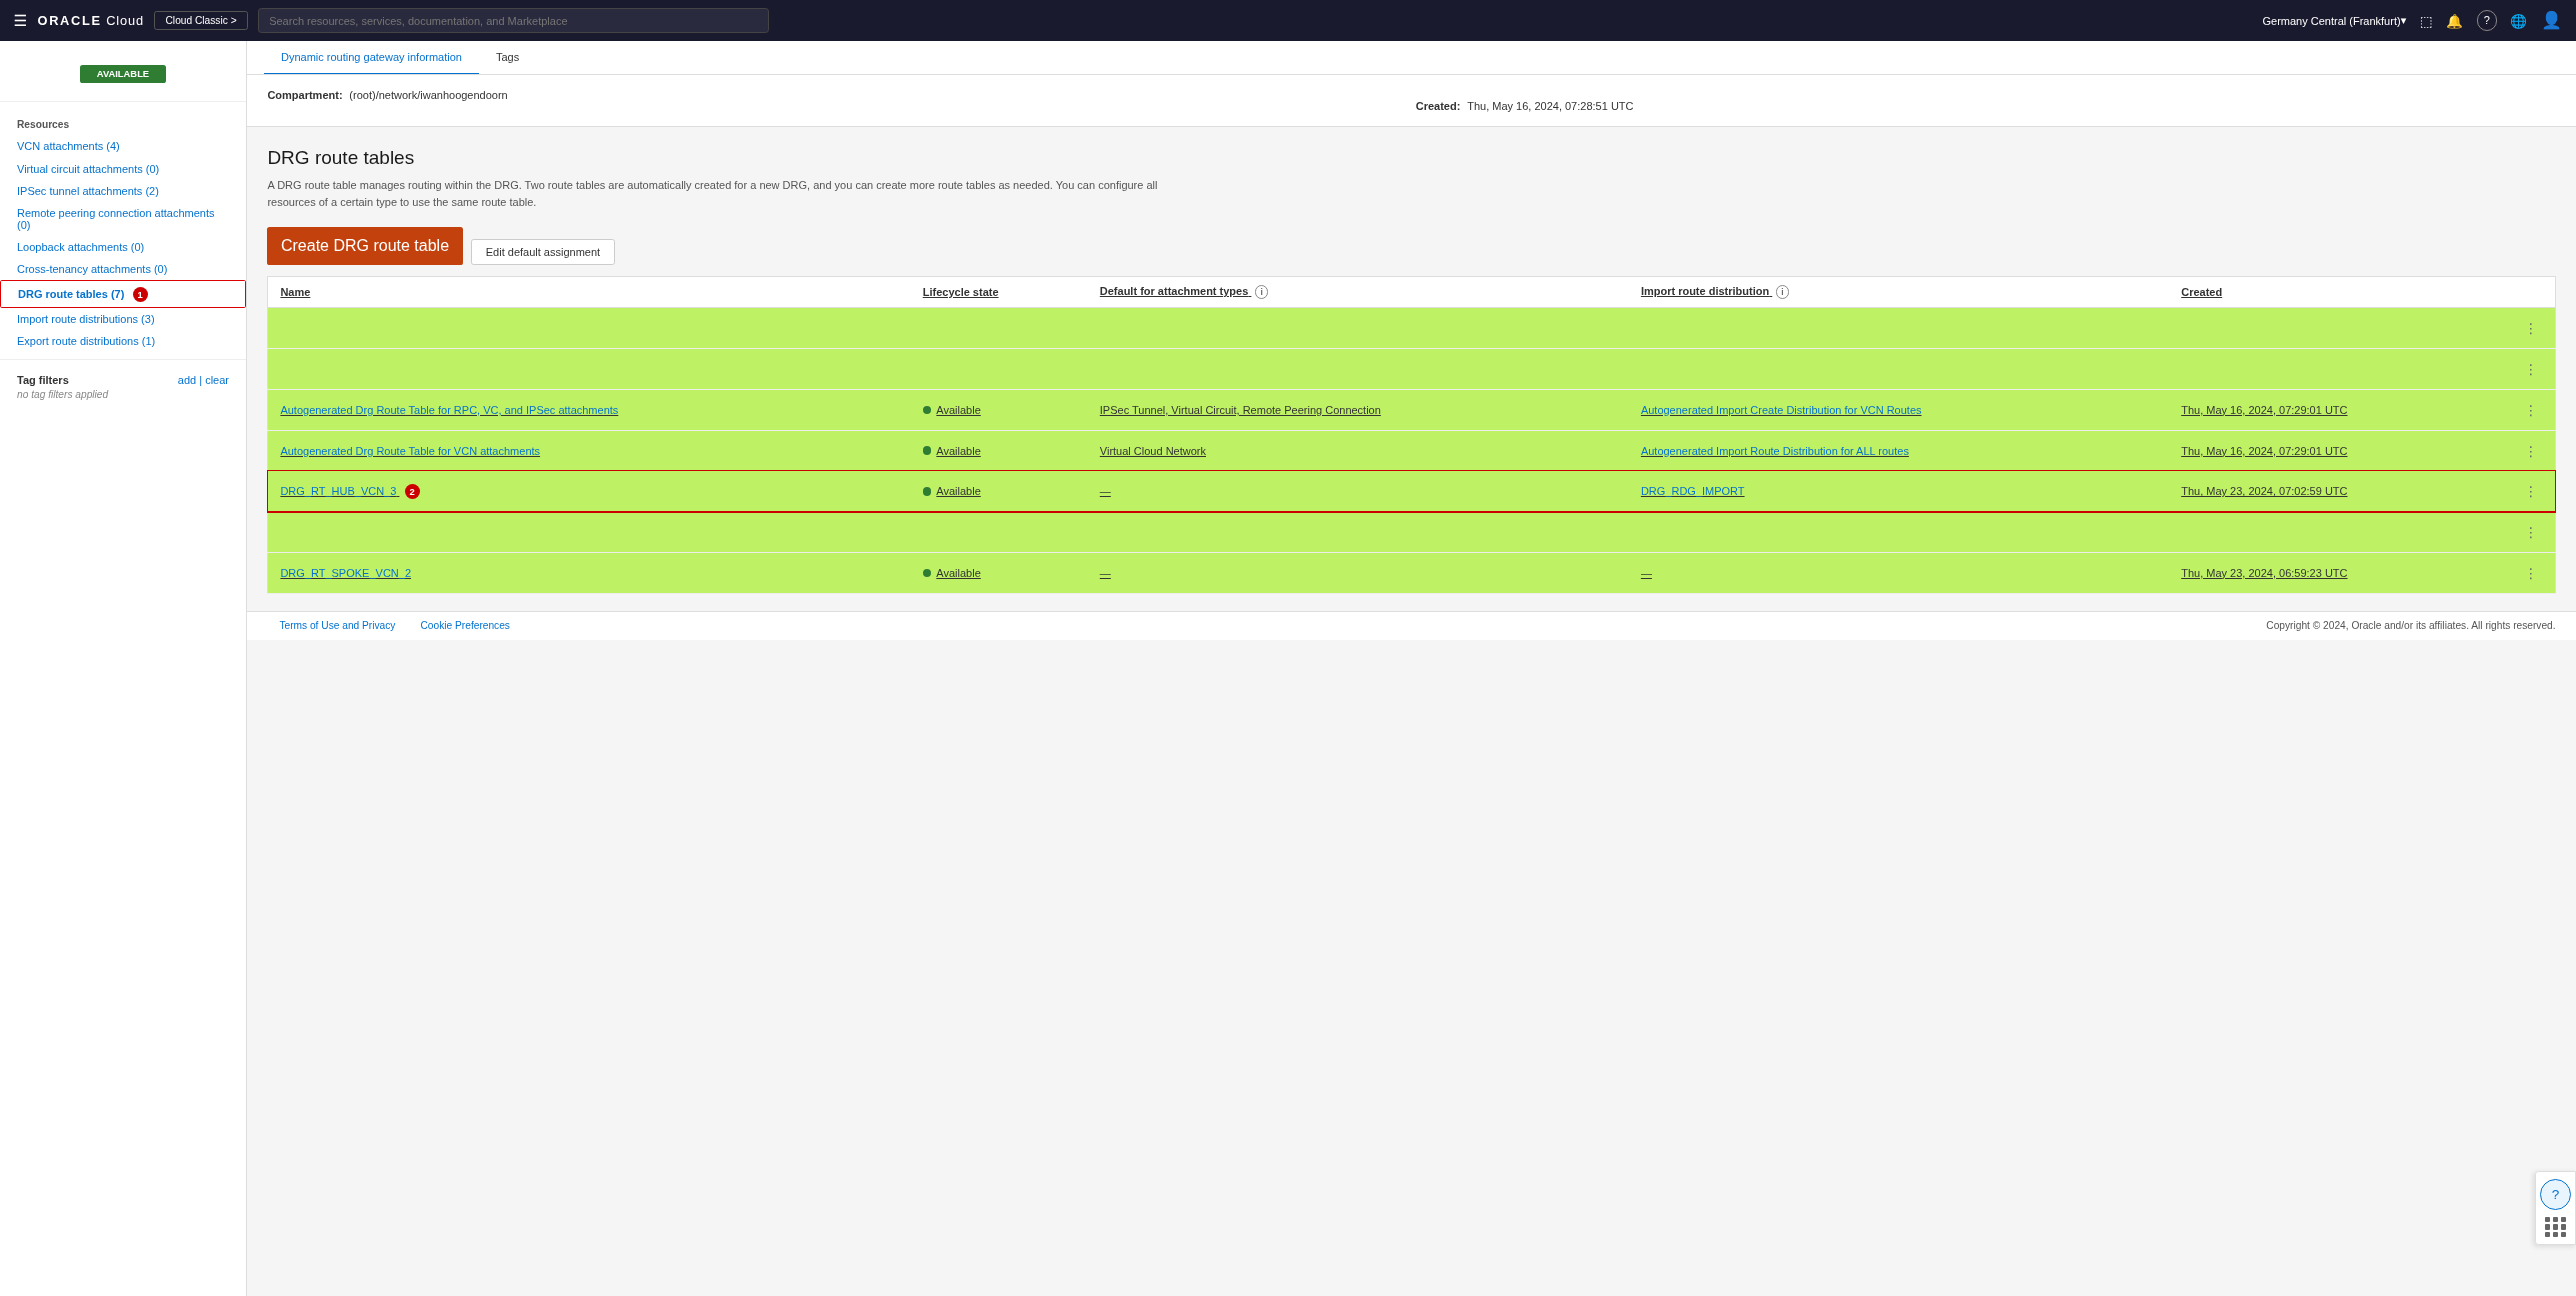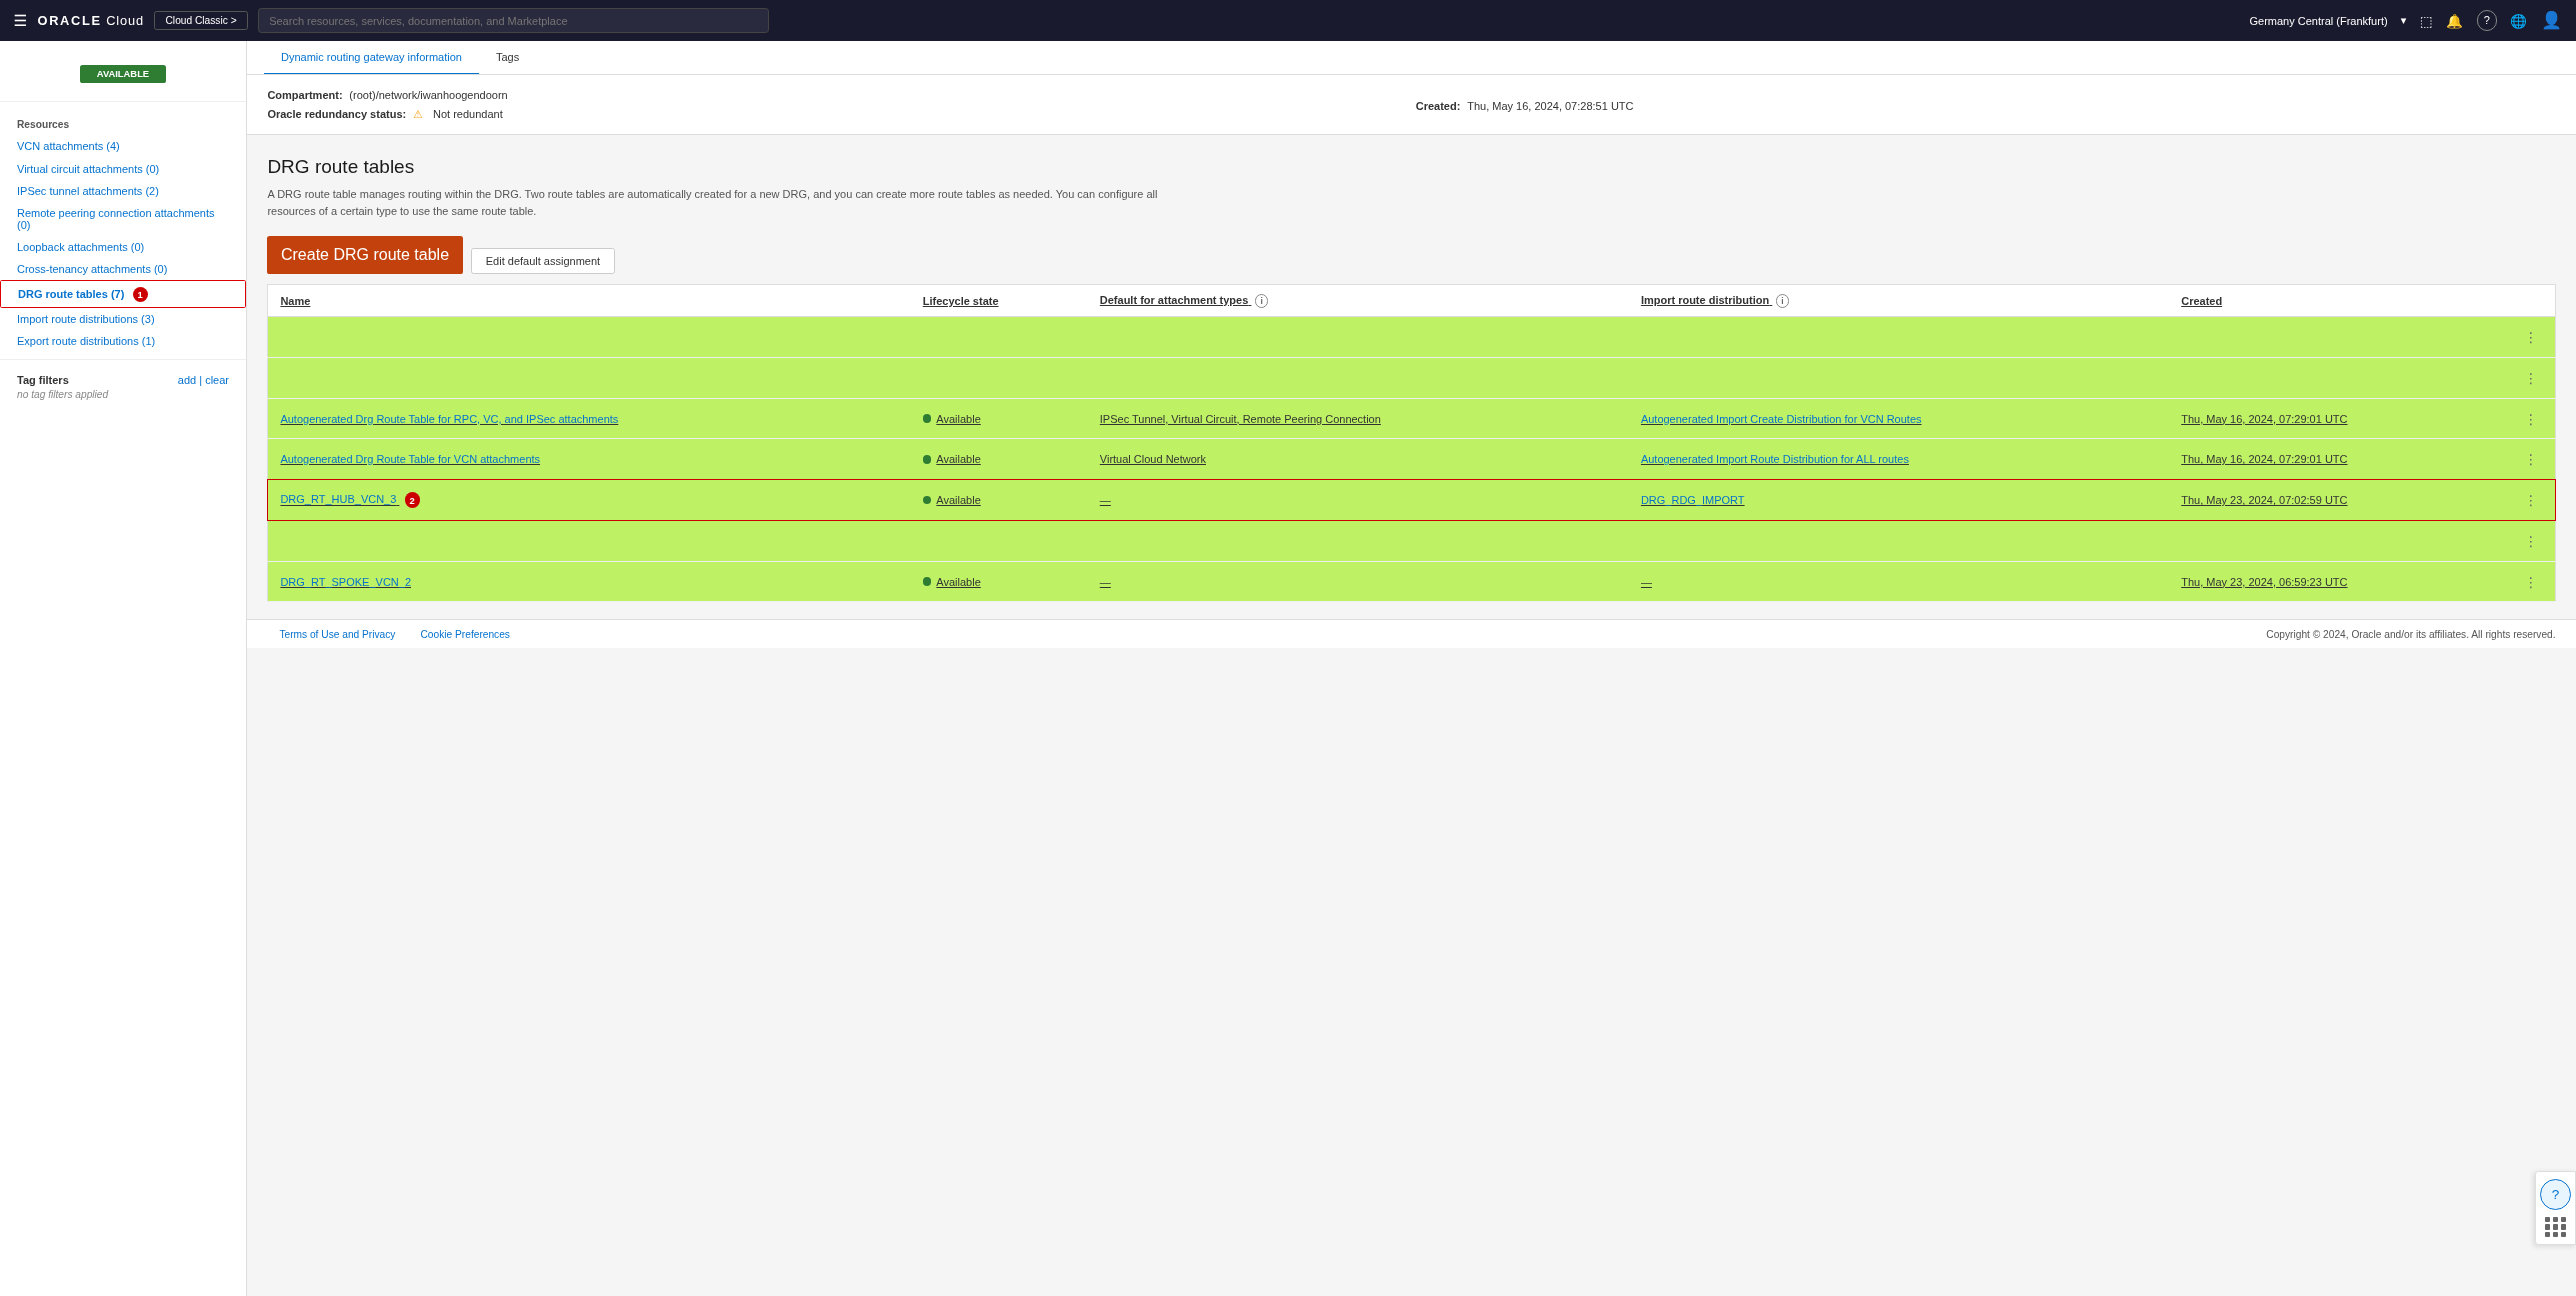--- a/index.html
+++ b/index.html
@@ -44,21 +44,21 @@
       margin-left: auto;
       display: flex;
       align-items: center;
       gap: 13.6px;
       color: #fff;
       font-size: 11px;
     }
     .nav-region {
       display: flex;
       align-items: center;
-      gap: 13px;
+      gap: 0;
       cursor: pointer;
     }
     .nav-icon { font-size: 13.6px; cursor: pointer; }
 
     
     .page-wrapper {
       display: flex;
       margin-top: 41px;
       min-height: calc(100vh - 41px);
     }
@@ -408,25 +408,20 @@
     <div class="info-panel">
       <div class="info-tabs">
         <div class="info-tab active">Dynamic routing gateway information</div>
         <div class="info-tab">Tags</div>
       </div>
       <div class="info-body">
         <div>
           <div class="info-row">
             <span class="info-label">Compartment:</span>
             <span class="info-value">(root)/network/iwanhoogendoorn</span>
-          </div>
-          <div class="info-row" style="margin-top:6.8px;">
-            <span class="info-label">Oracle redundancy status:</span>
-            <span class="warning-icon">⚠</span>
-            <span class="info-value">Not redundant</span>
           </div>
         </div>
         <div>
           <div class="info-row" style="margin-top:11px;">
             <span class="info-label">Created:</span>
             <span class="info-value">Thu, May 16, 2024, 07:28:51 UTC</span>
           </div>
         </div>
       </div>
     </div>

